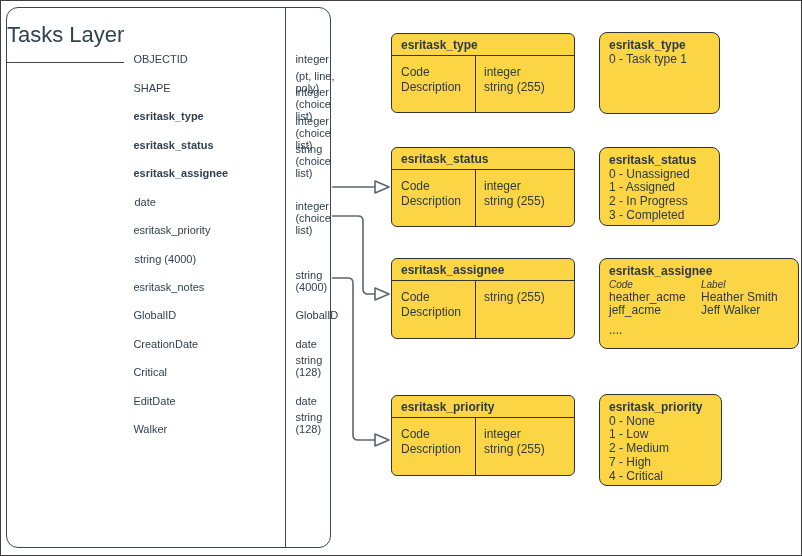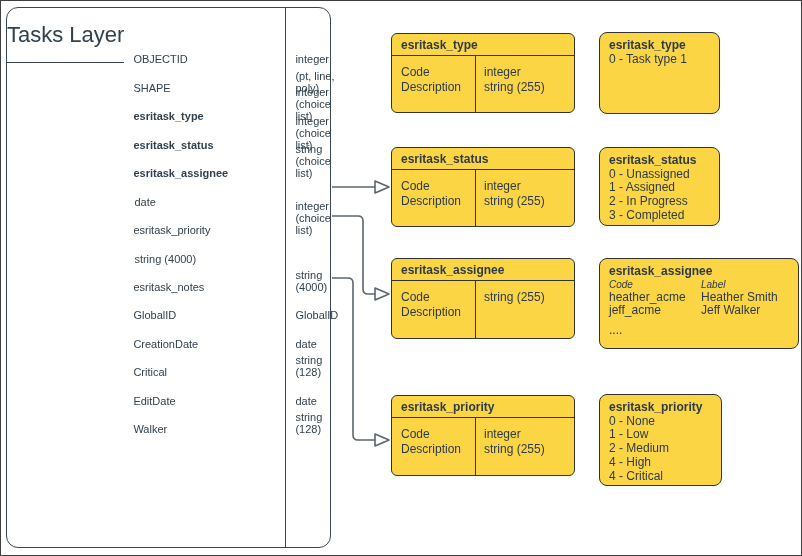--- a/index.html
+++ b/index.html
@@ -216,17 +216,17 @@
         <div>jeff_acme</div>
         <div>Jeff Walker</div>
       </div>
       <div class="rmore">....</div>
     </div>
   <div class="rbox rbox-3" id="rbox-3">
       <div class="rbox-title">esritask_priority</div>
       <div>0 - None</div>
       <div>1 - Low</div>
       <div>2 - Medium</div>
-      <div>4 - High</div>
+      <div>7 - High</div>
       <div>4 - Critical</div>
     </div>
 
 </div>
 
 </body></html>

